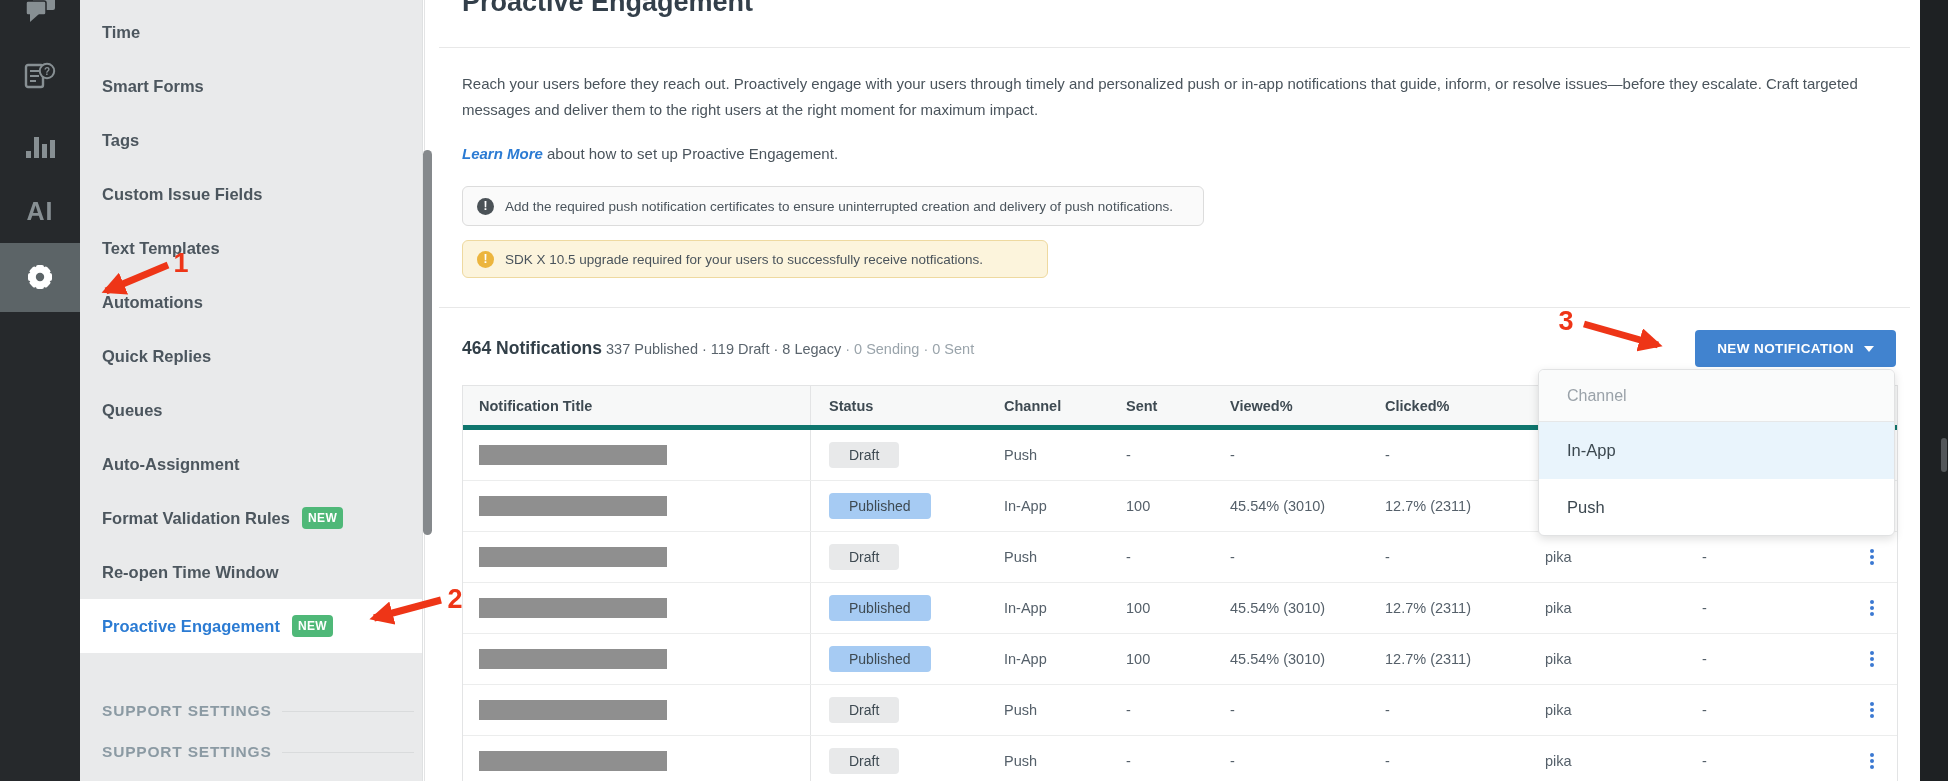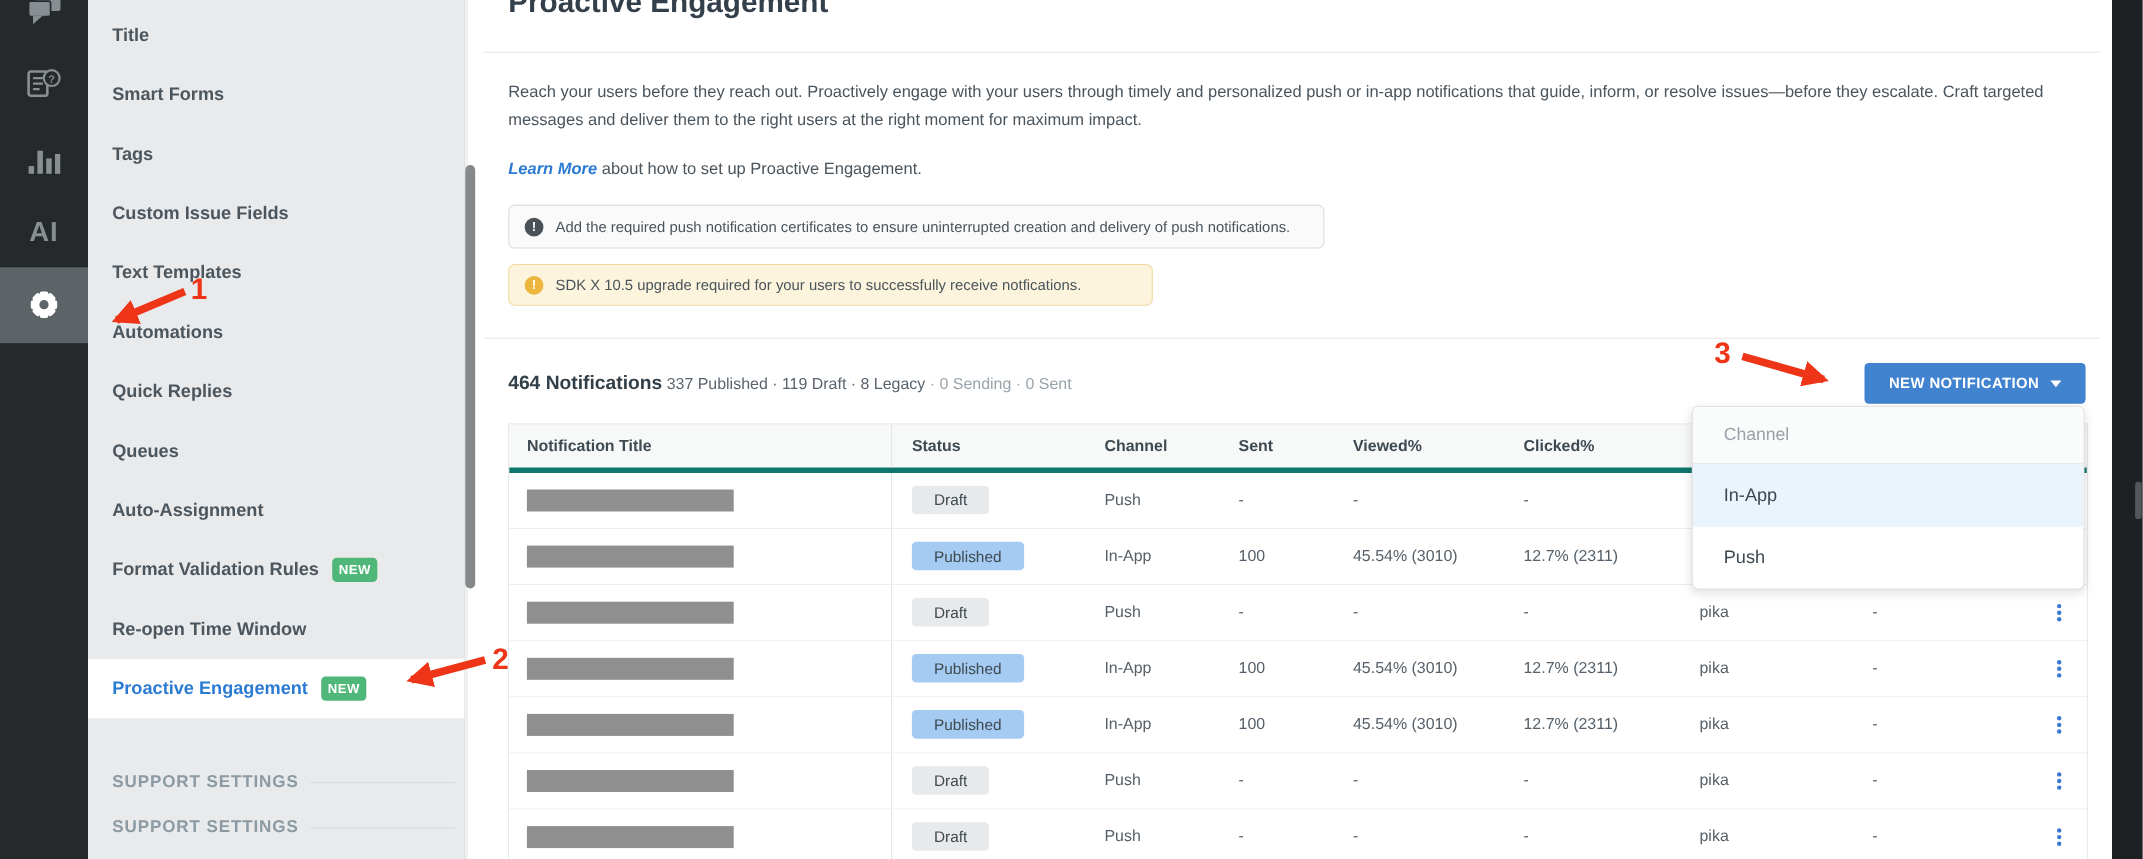--- a/index.html
+++ b/index.html
@@ -135,21 +135,21 @@
         <circle cx="16" cy="16" r="9"></circle>
       </g>
       <circle cx="16" cy="16" r="4.2" fill="#5c6467"></circle>
     </svg>
   </div>
 </div>
 
 <nav class="sidebar">
   <ul id="sidebar-list">
       <li class="sidebar-item">
-        <span>Title</span>
+        <span>Time</span>
       </li>
       <li class="sidebar-item">
         <span>Smart Forms</span>
       </li>
       <li class="sidebar-item">
         <span>Tags</span>
       </li>
       <li class="sidebar-item">
         <span>Custom Issue Fields</span>
       </li>

